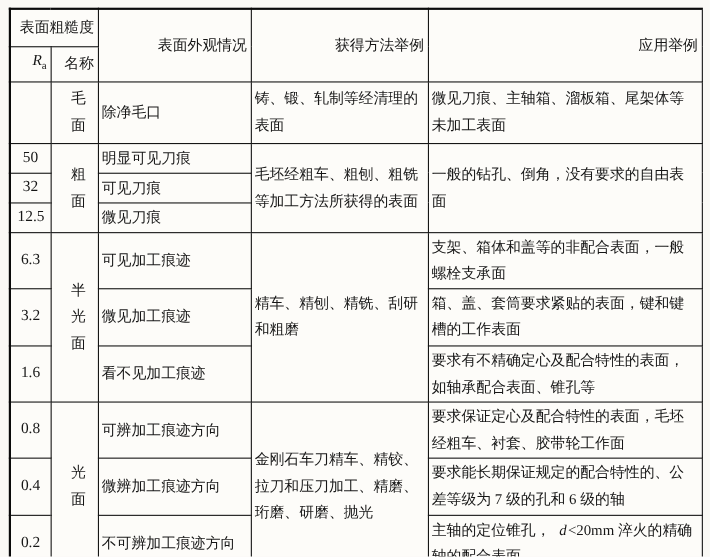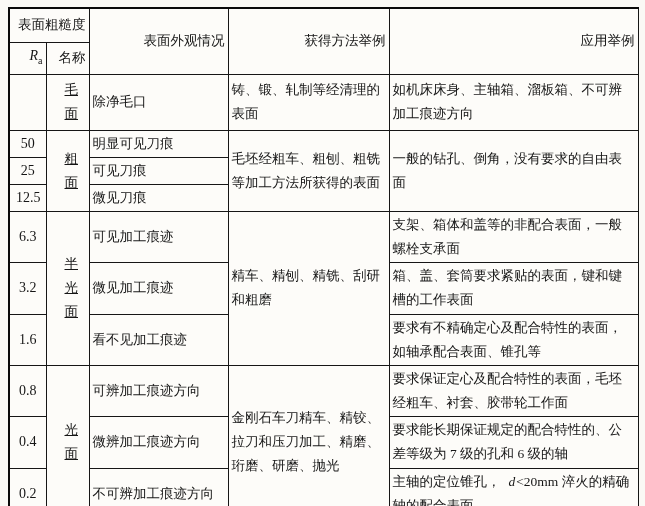--- a/index.html
+++ b/index.html
@@ -24,21 +24,21 @@
     border: 1px solid #161616;
     font-size: 13.5px;
     font-weight: normal;
     line-height: 24px;
     vertical-align: middle;
     overflow: hidden;
     padding: 1px 3px;
   }
   .rough th { text-align: right; line-height: 20px; }
   td.num  { text-align: center; font-size: 14px; padding: 0 6px; }
-  td.name { text-align: center; padding: 0 18px; text-decoration: underline; }
+  td.name { text-align: center; padding: 0 18px; }
   td.txt  { text-align: left; }
   th.ra-head i { font-style: italic; font-size: 14px; }
   th.ra-head sub { font-size: 10px; }
   i.dsym { font-style: italic; margin-left: 8px; margin-right: 1px; }
   
   tr.hr1  { height: 34px; }
   tr.hr2  { height: 32px; }
   tr.rmao { height: 56px; }
   tr.r50  { height: 23px; }
   tr.r25  { height: 26px; }
@@ -74,32 +74,32 @@
         <th>名称</th>
       </tr>
     </thead>
     <tbody>
 
       <tr class="rmao">
         <td class="num"></td>
         <td class="name">毛面</td>
         <td class="txt">除净毛口</td>
         <td class="txt">铸、锻、轧制等经清理的表面</td>
-        <td class="txt">如机床床身、主轴箱、溜板箱、不可辨加工痕迹方向</td>
+        <td class="txt">微见刀痕、主轴箱、溜板箱、尾架体等未加工表面</td>
       </tr>
 
       <tr class="r50">
         <td class="num">50</td>
         <td class="name" rowspan="3">粗面</td>
         <td class="txt">明显可见刀痕</td>
         <td class="txt" rowspan="3">毛坯经粗车、粗刨、粗铣等加工方法所获得的表面</td>
         <td class="txt" rowspan="3">一般的钻孔、倒角，没有要求的自由表面</td>
       </tr>
       <tr class="r25">
-        <td class="num">25</td>
+        <td class="num">32</td>
         <td class="txt">可见刀痕</td>
       </tr>
       <tr class="r125">
         <td class="num">12.5</td>
         <td class="txt">微见刀痕</td>
       </tr>
 
       <tr class="r63">
         <td class="num">6.3</td>
         <td class="name" rowspan="3">半光面</td>

